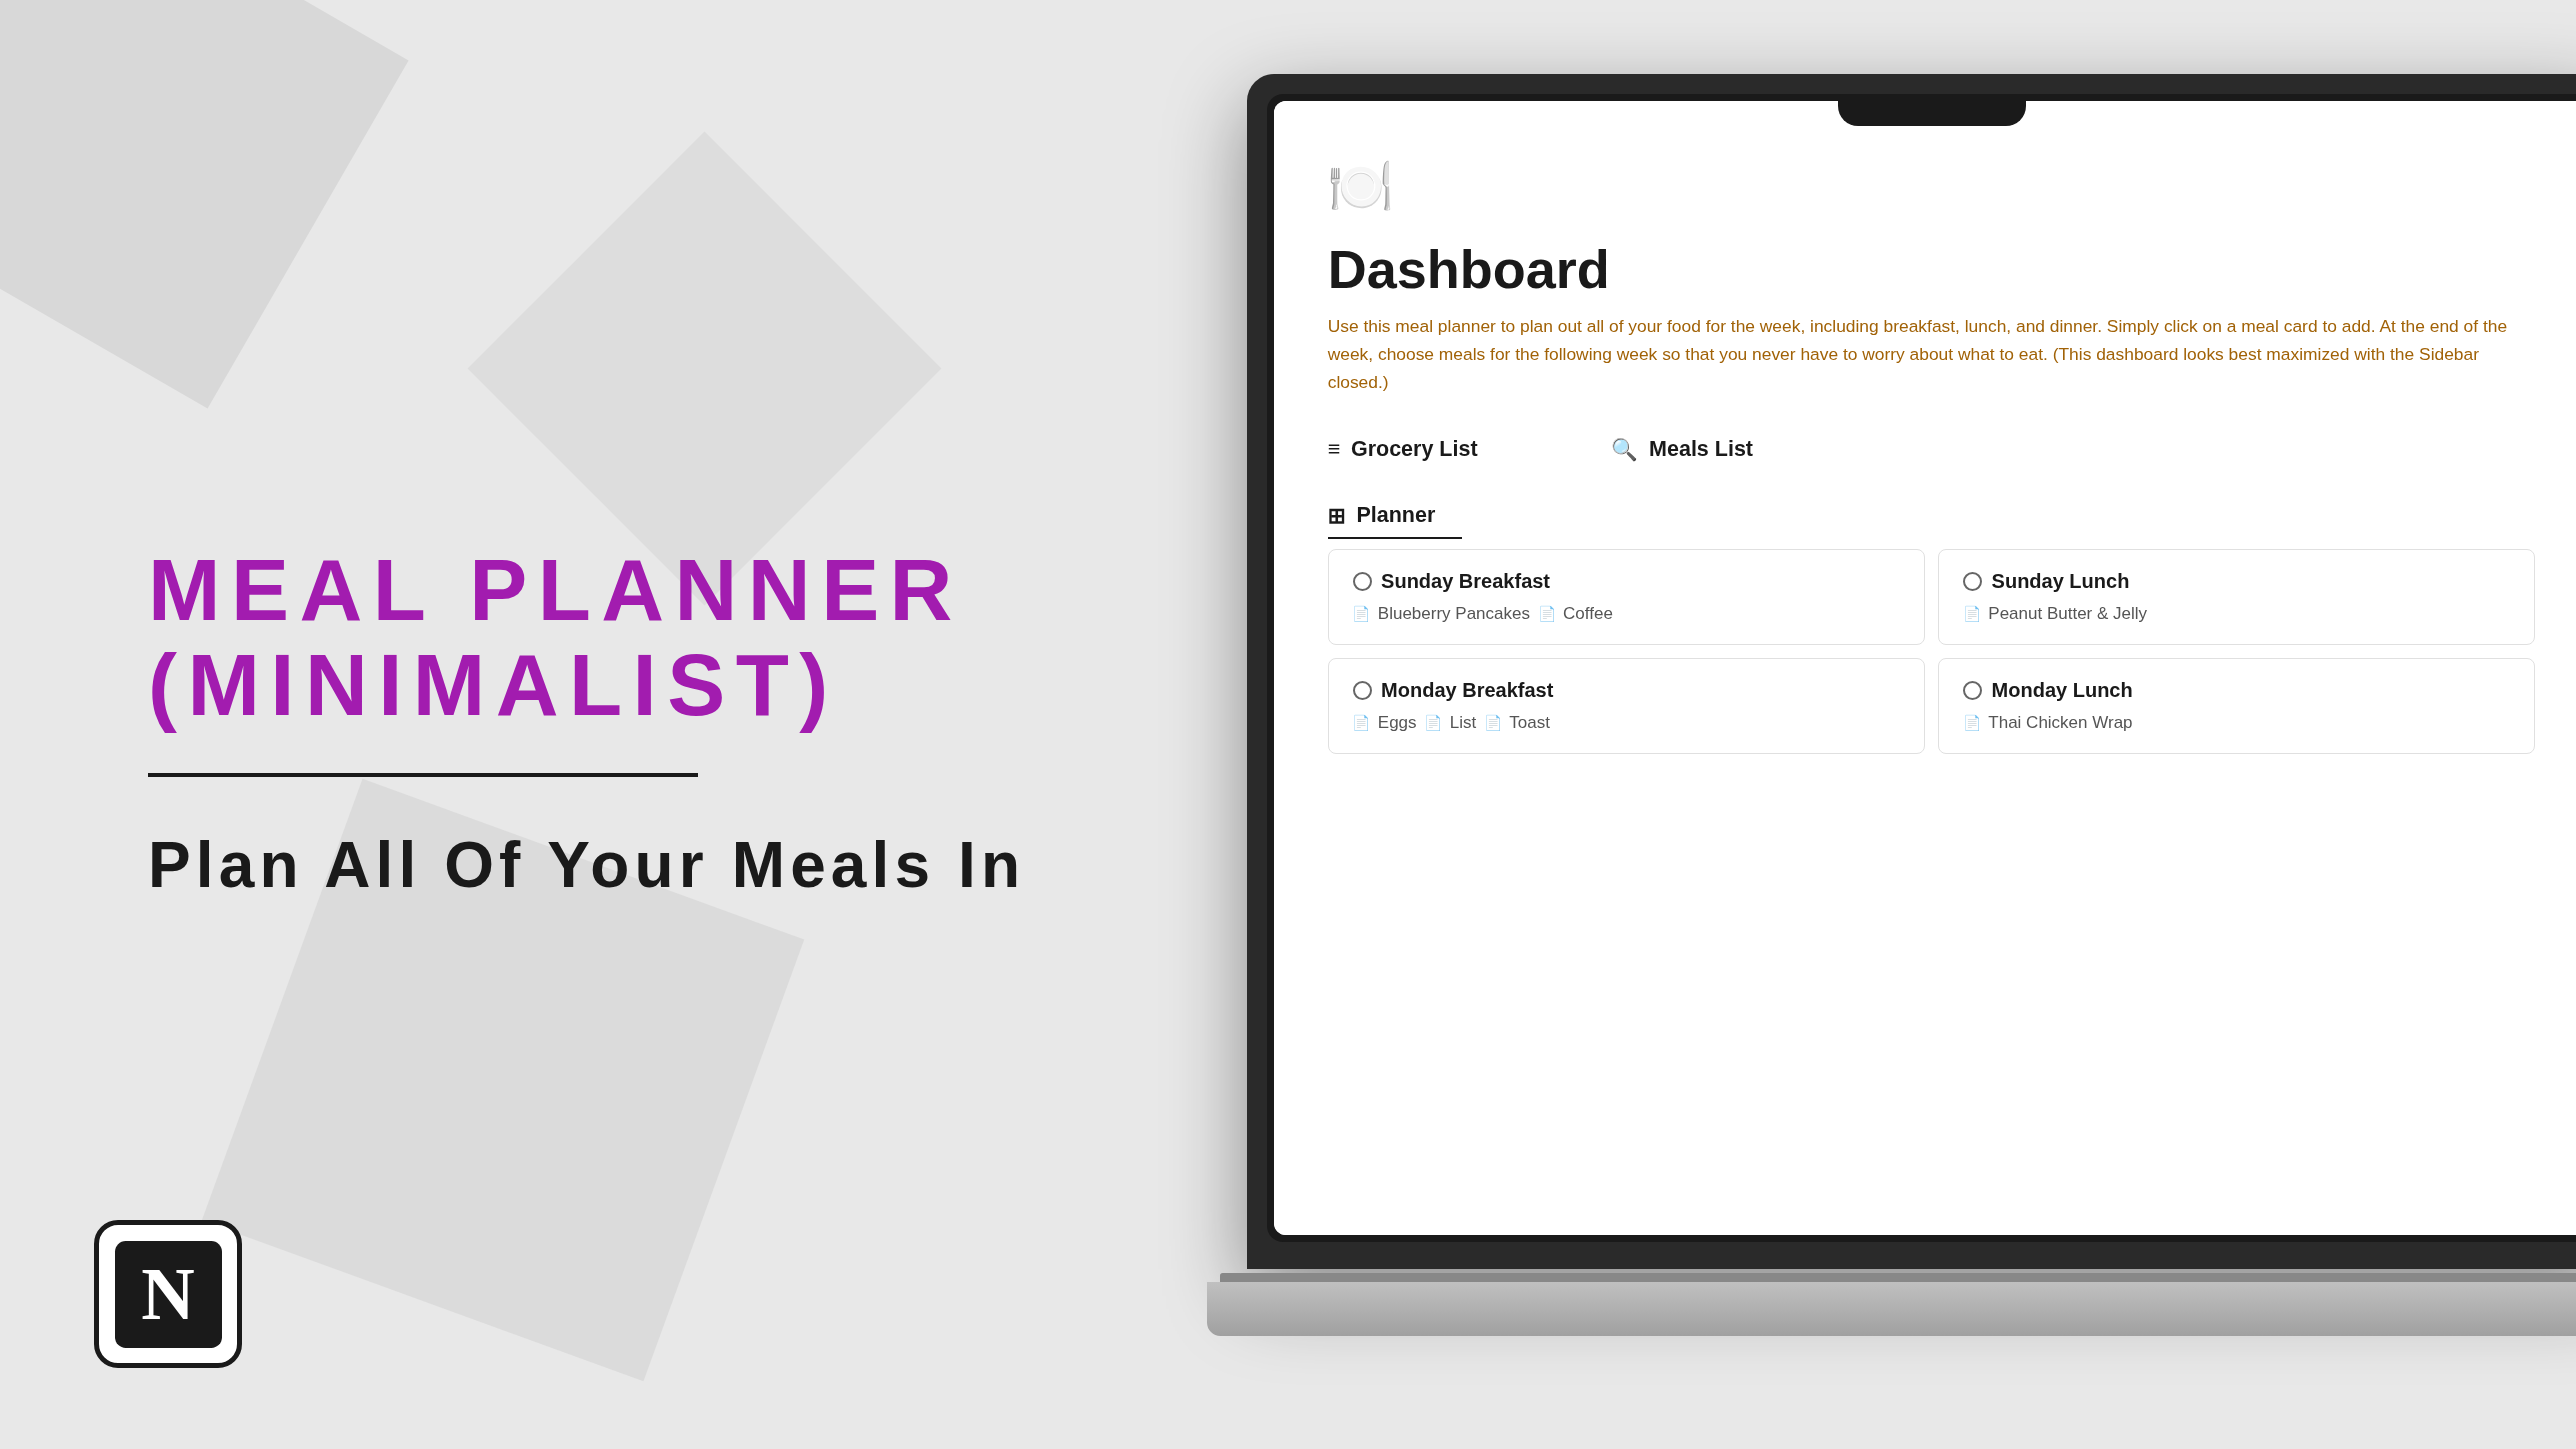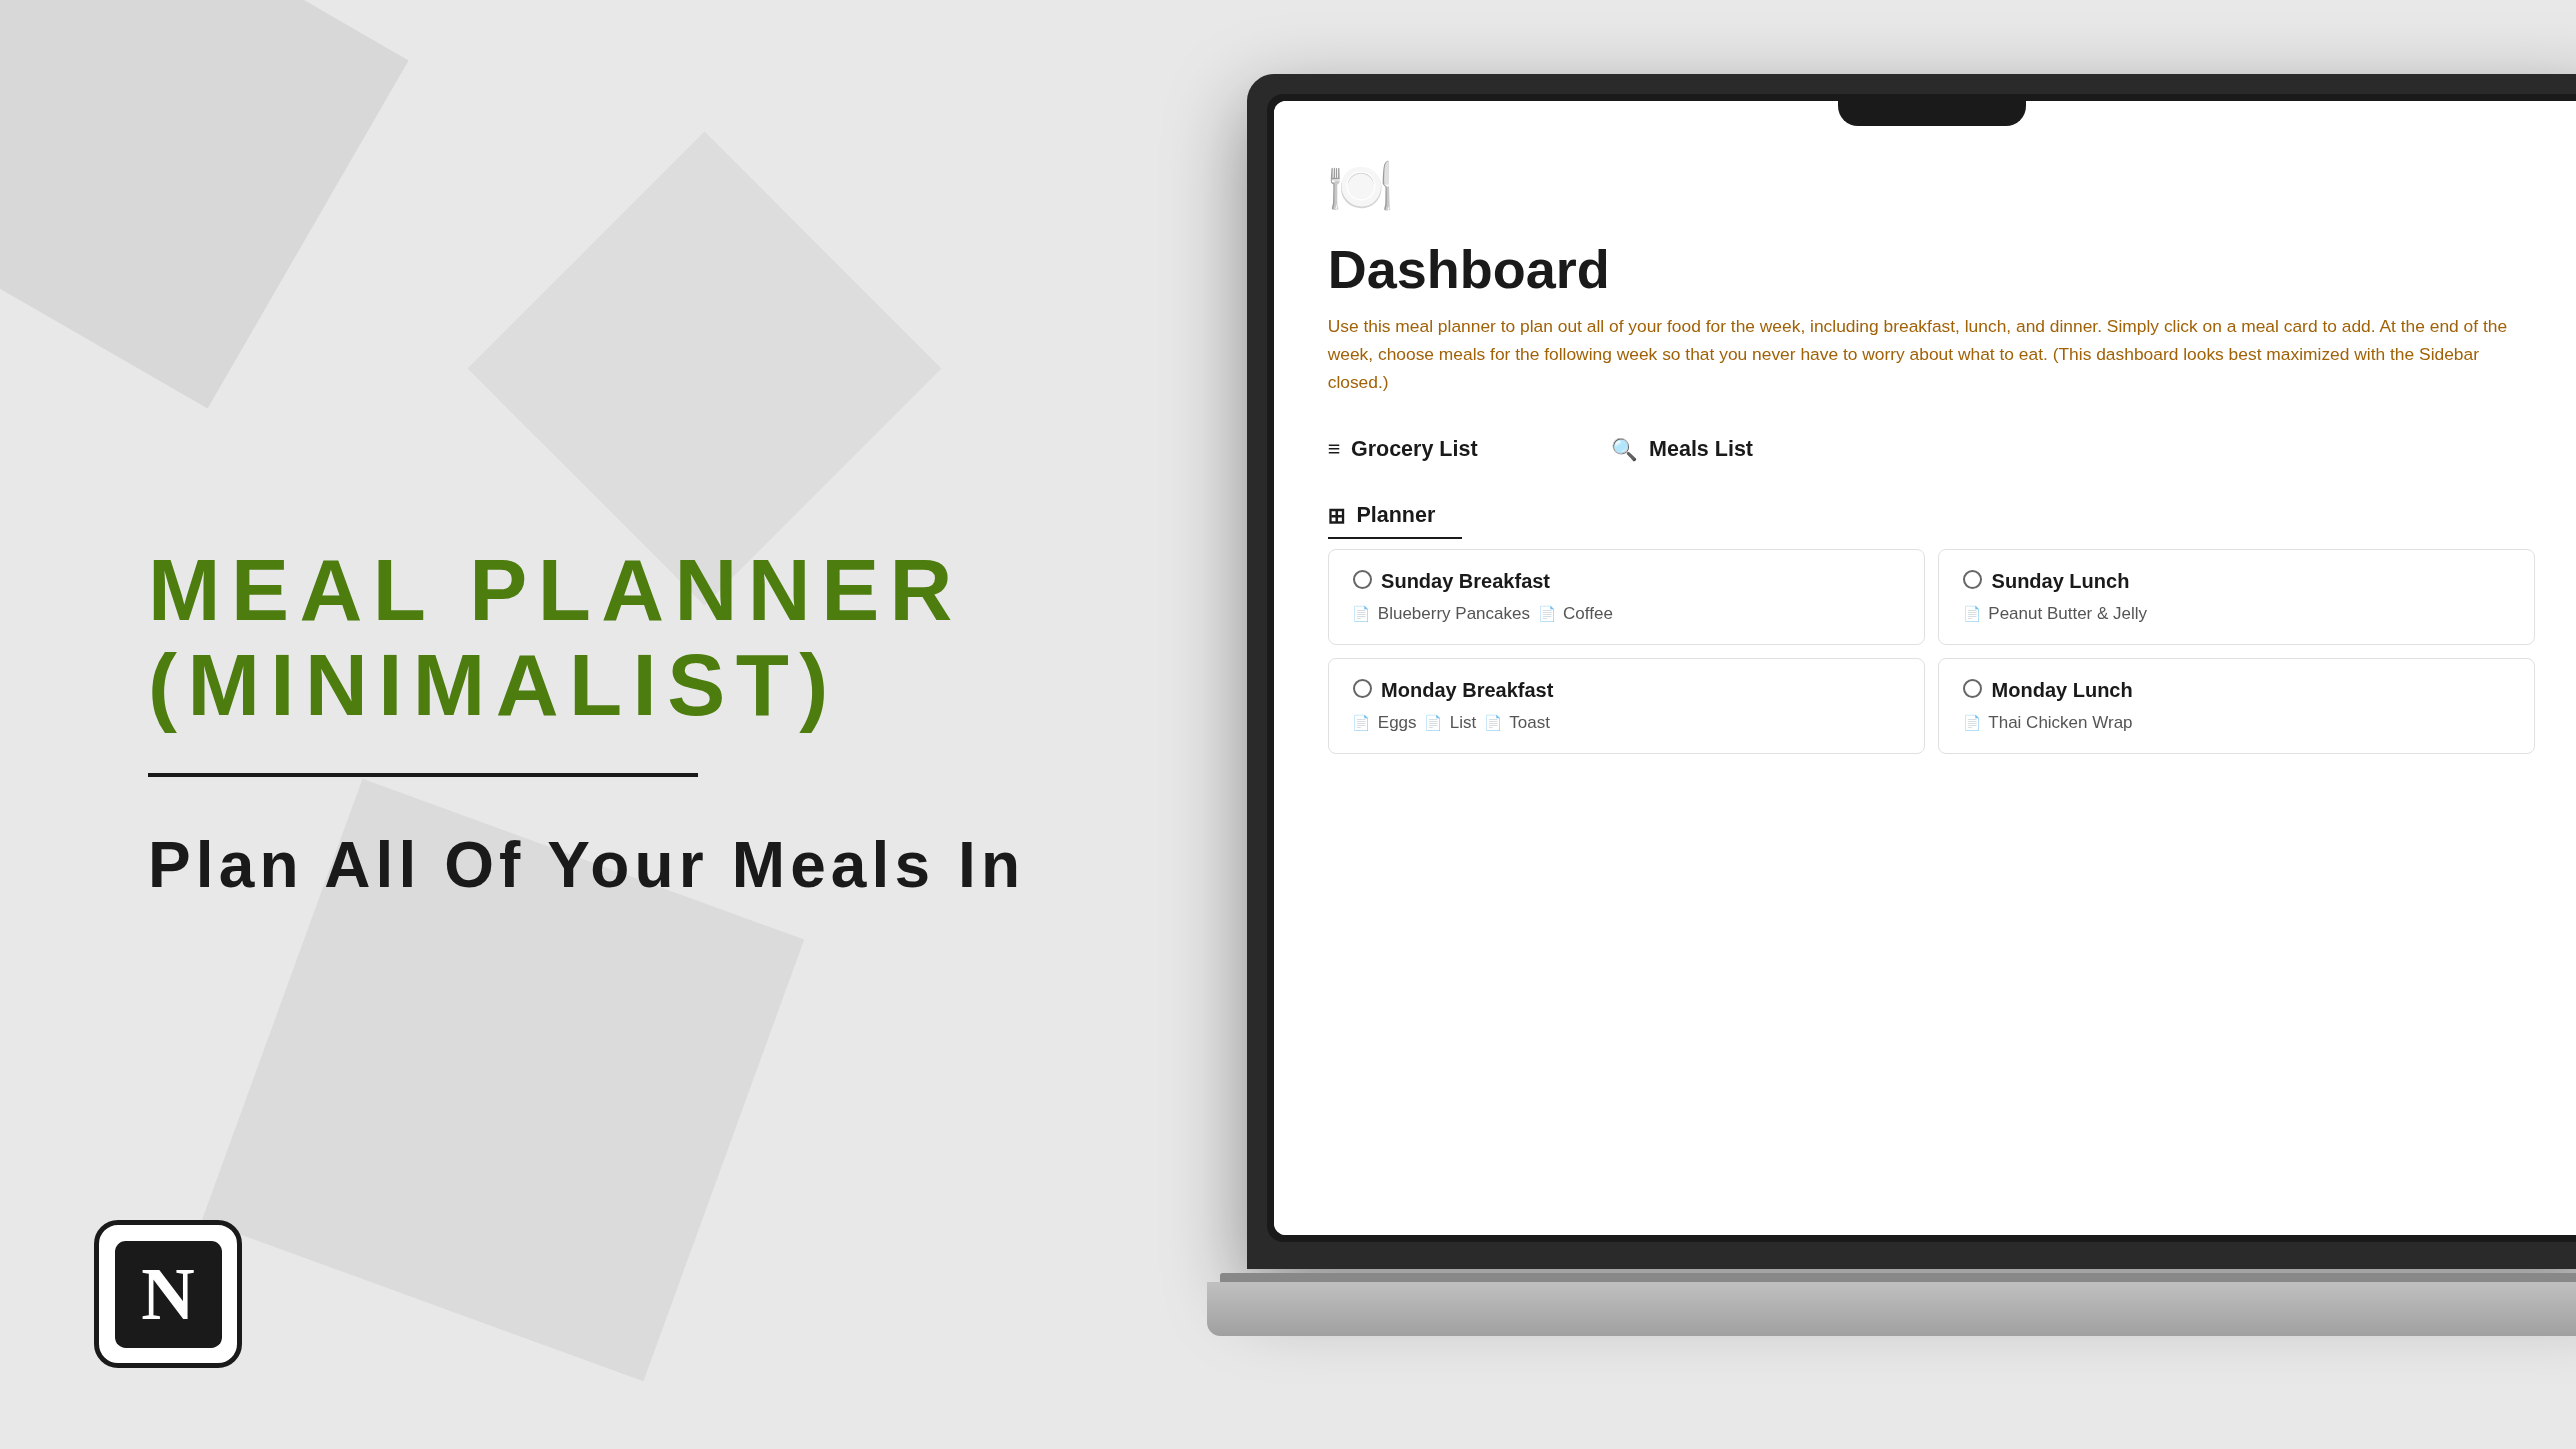--- a/index.html
+++ b/index.html
@@ -58,21 +58,21 @@
       display: flex;
       flex-direction: column;
       justify-content: center;
       padding: 0 54px;
     }
 
     .main-title {
       font-size: 87px;
       font-weight: 900;
       letter-spacing: 0.12em;
-      color: #4d7c0f;
+      color: #a21caf;
       line-height: 1.1;
       text-transform: uppercase;
       font-family: 'Arial Black', 'Arial', sans-serif;
       margin-bottom: 40px;
     }
 
     .divider {
       width: 550px;
       height: 4px;
       background: #1a1a1a;
@@ -282,20 +282,21 @@
 
     .planner-card {
       background: white;
       border: 0.7px solid #e0e0e0;
       border-radius: 8px;
       padding: 20px 24px;
     }
 
     .planner-card-title {
       display: flex;
+      align-items: center;
       gap: 9.4px;
       font-size: 20px;
       font-weight: 700;
       color: #1a1a1a;
       font-family: 'Arial', sans-serif;
       margin-bottom: 10.7px;
     }
 
     .planner-card-title-icon {
       width: 19px;

